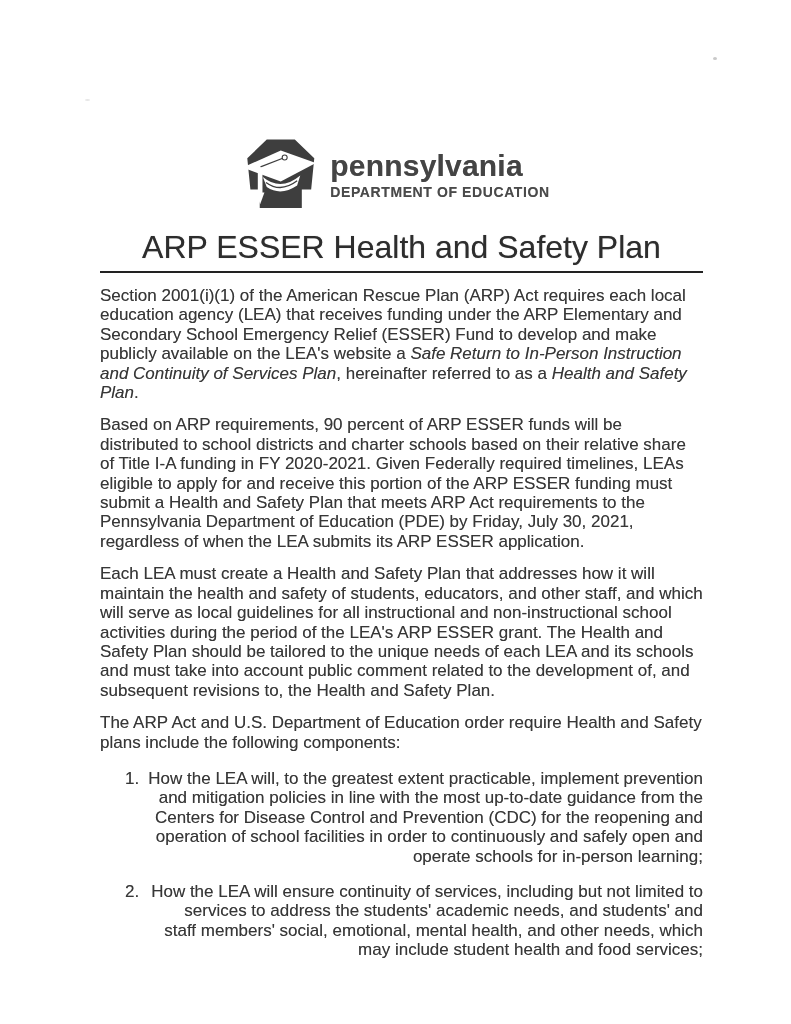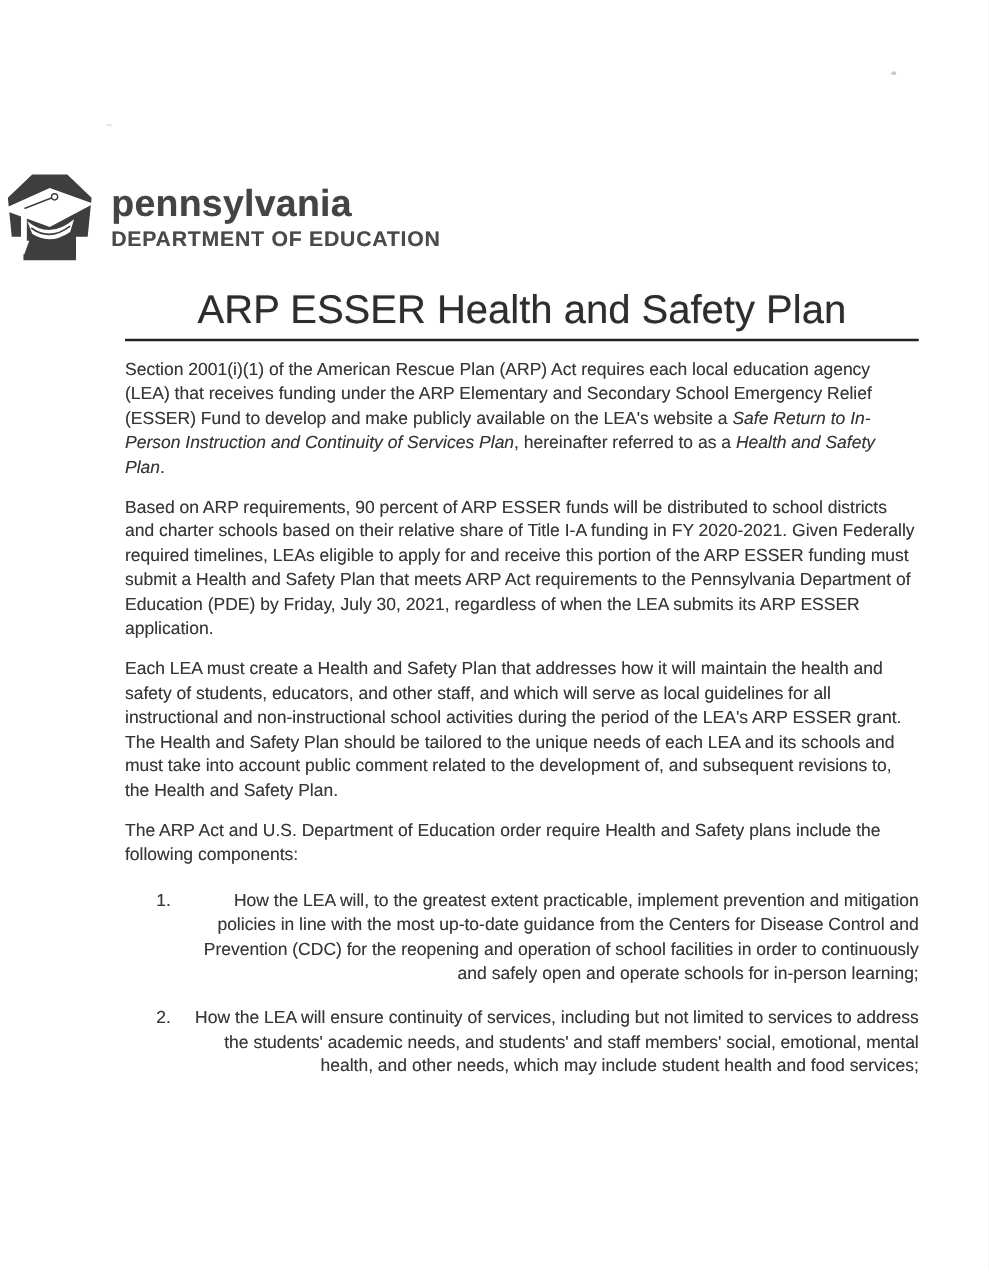--- a/index.html
+++ b/index.html
@@ -9,54 +9,54 @@
   }
   .page {
     position:relative;
     width:791px; height:1024px;
     background:#ffffff;
     margin:0 auto;
     overflow:hidden;
     color:#363636;
   }
   .content {
-    padding:0 56px 0 100px;
+    padding:0 88px 0 100px;
   }
   
   .logo-row {
-    display:flex; align-items:center;
+    display:flex; justify-content:center; align-items:center;
     gap:11px;
     padding-top:138px;
   }
   .logo-mark { display:block; }
   .logo-text { display:flex; flex-direction:column; justify-content:center; }
   .brand {
     font-size:30px; font-weight:700; letter-spacing:0.2px;
     color:#444444; line-height:30px;
     text-shadow:0 0 0.6px rgba(68,68,68,0.5);
   }
   .brand-sub {
-    font-size:17px; font-weight:700; letter-spacing:0.6px;
+    font-size:14px; font-weight:700; letter-spacing:0.6px;
     color:#4a4a4a; margin-top:3px;
     text-shadow:0 0 0.5px rgba(74,74,74,0.5);
   }
   
   .doc-title {
     margin:16px 0 0 0;
     font-size:32px; font-weight:400; line-height:39px;
     text-align:center; color:#2d2d2d;
     text-shadow:0 0 0.7px rgba(45,45,45,0.55);
   }
   .title-rule {
     border:none; border-top:2px solid #222222;
     margin:4px 0 0 0;
   }
   
   .doc-body {
-    font-size:14px; line-height:19.4px;
+    font-size:17px; line-height:19.4px;
     color:#373737;
     text-shadow:0 0 0.5px rgba(55,55,55,0.5);
   }
   .doc-body p { margin:13px 0 0 0; }
   .run-italic { font-style:italic; }
   .run-bold   { font-weight:400; }
   
   .list { margin-top:17px; }
   .list-item { display:flex; margin-bottom:16px; }
   .list-item .marker {

